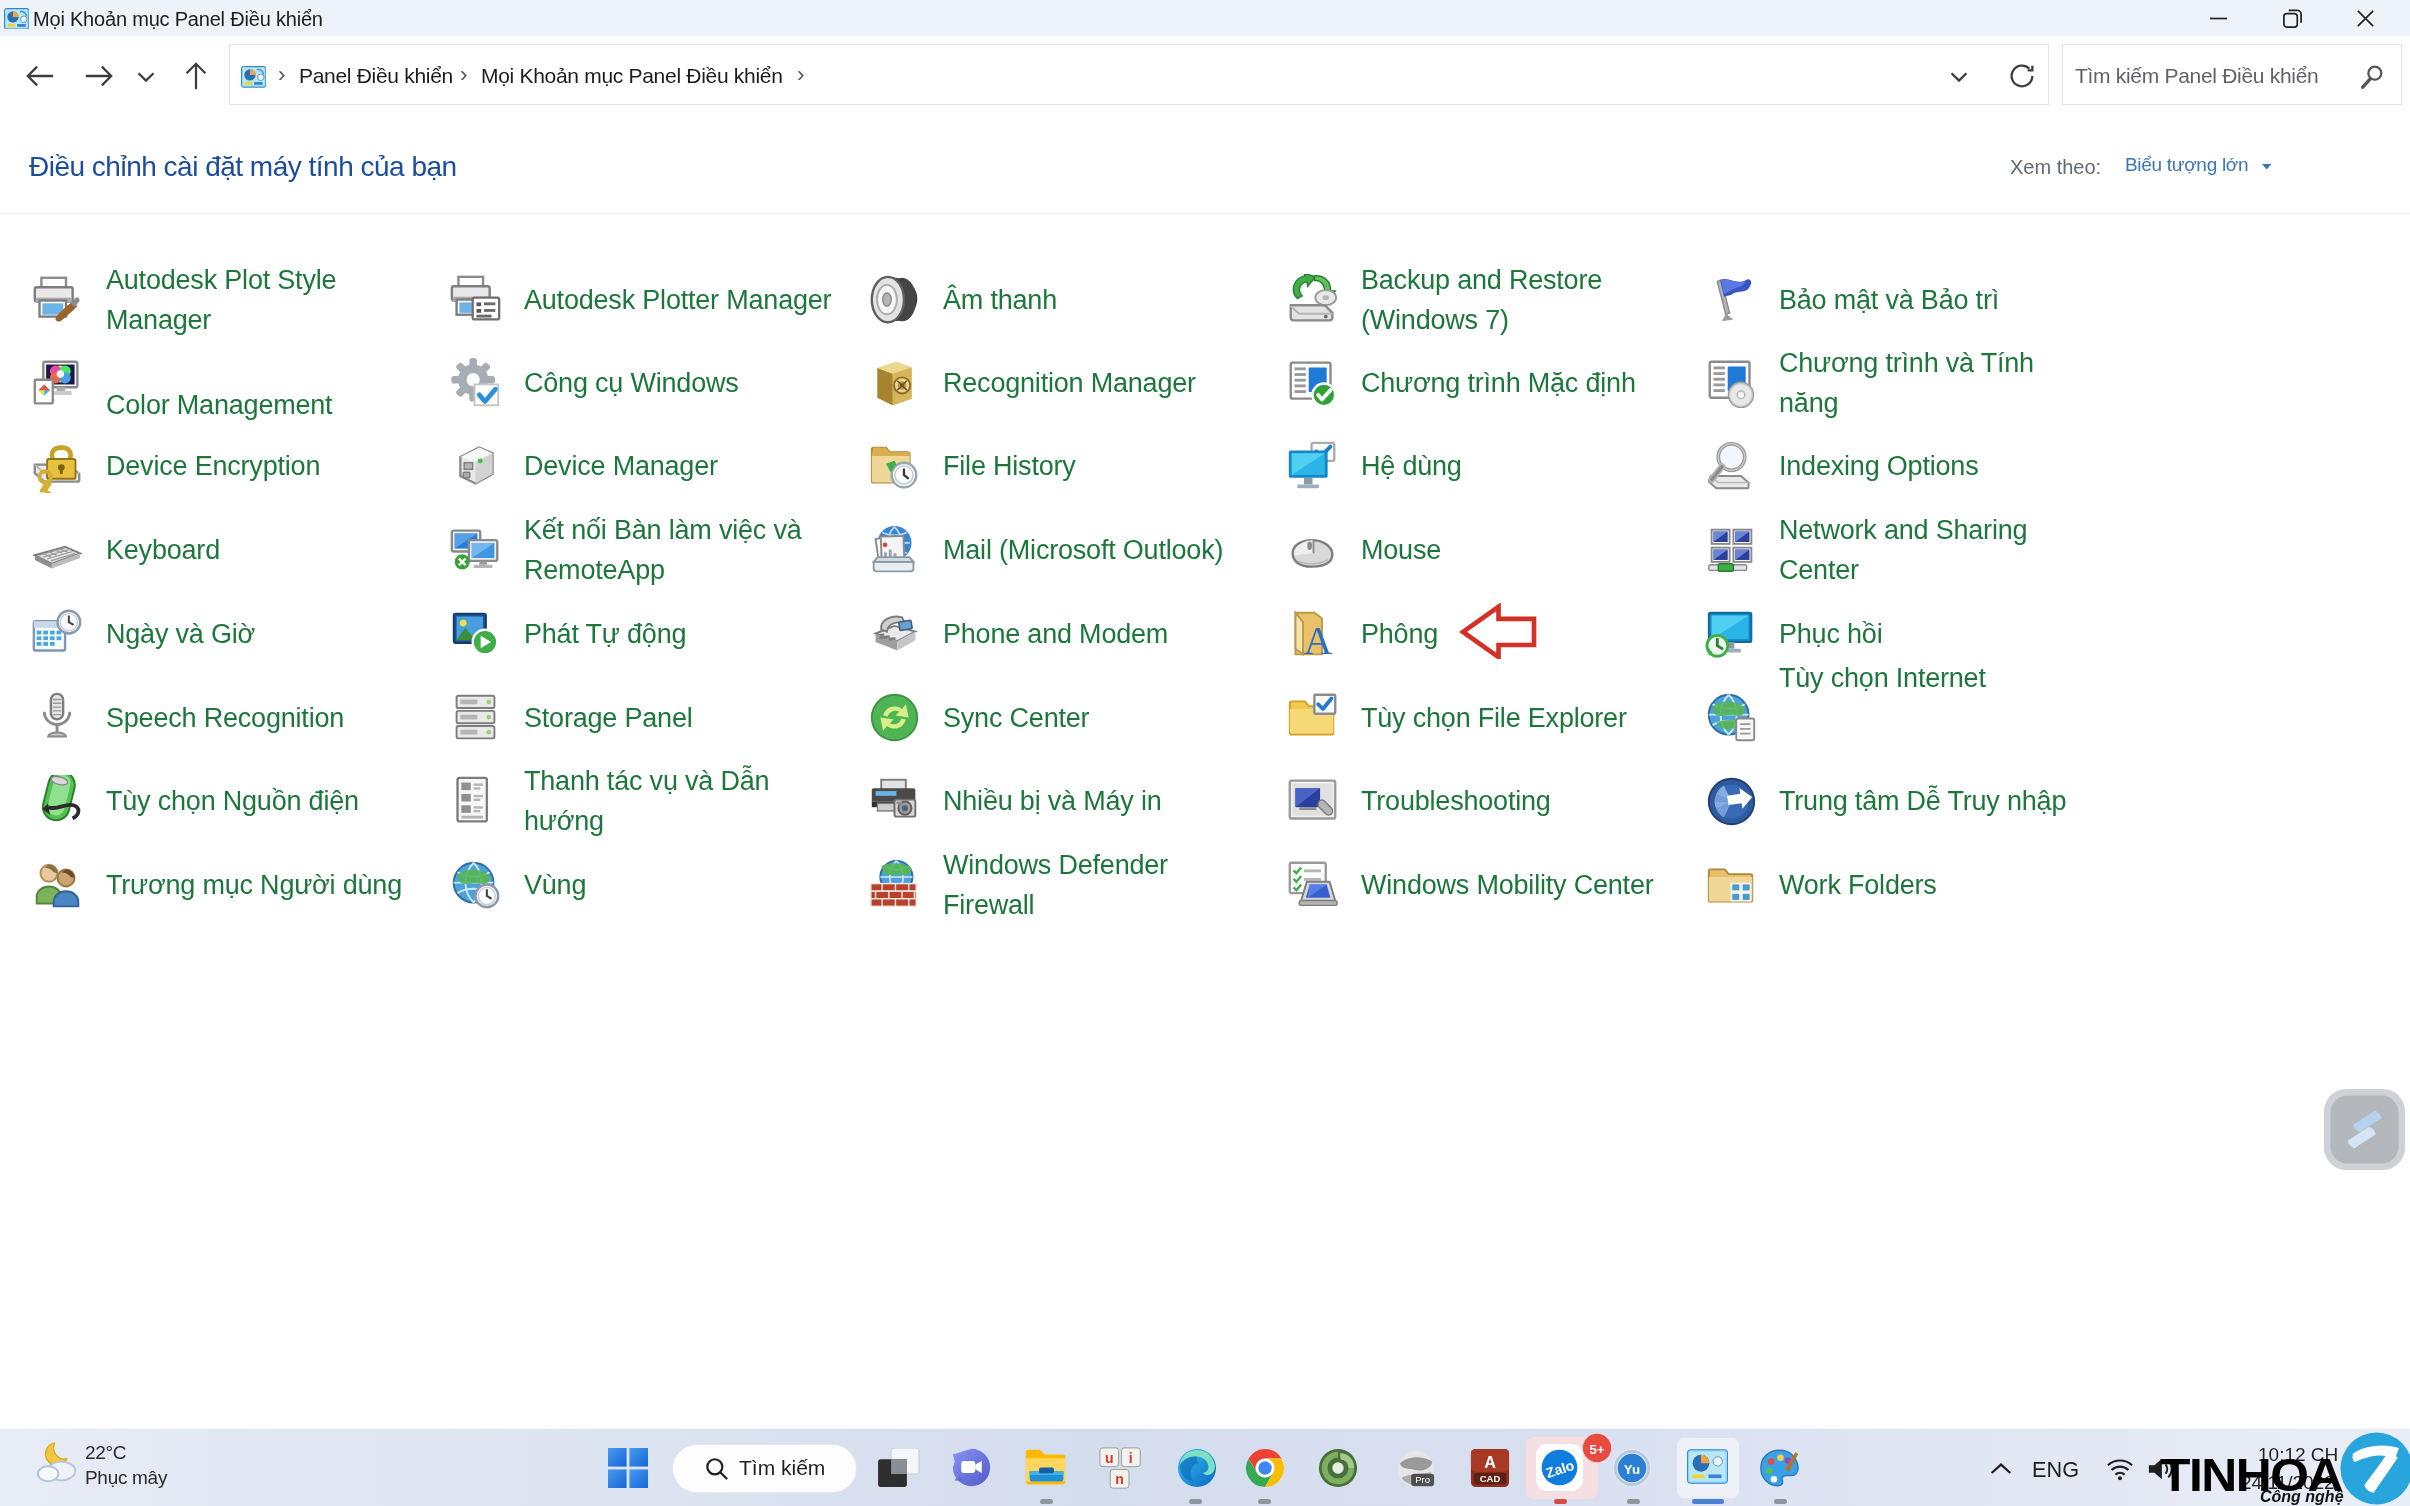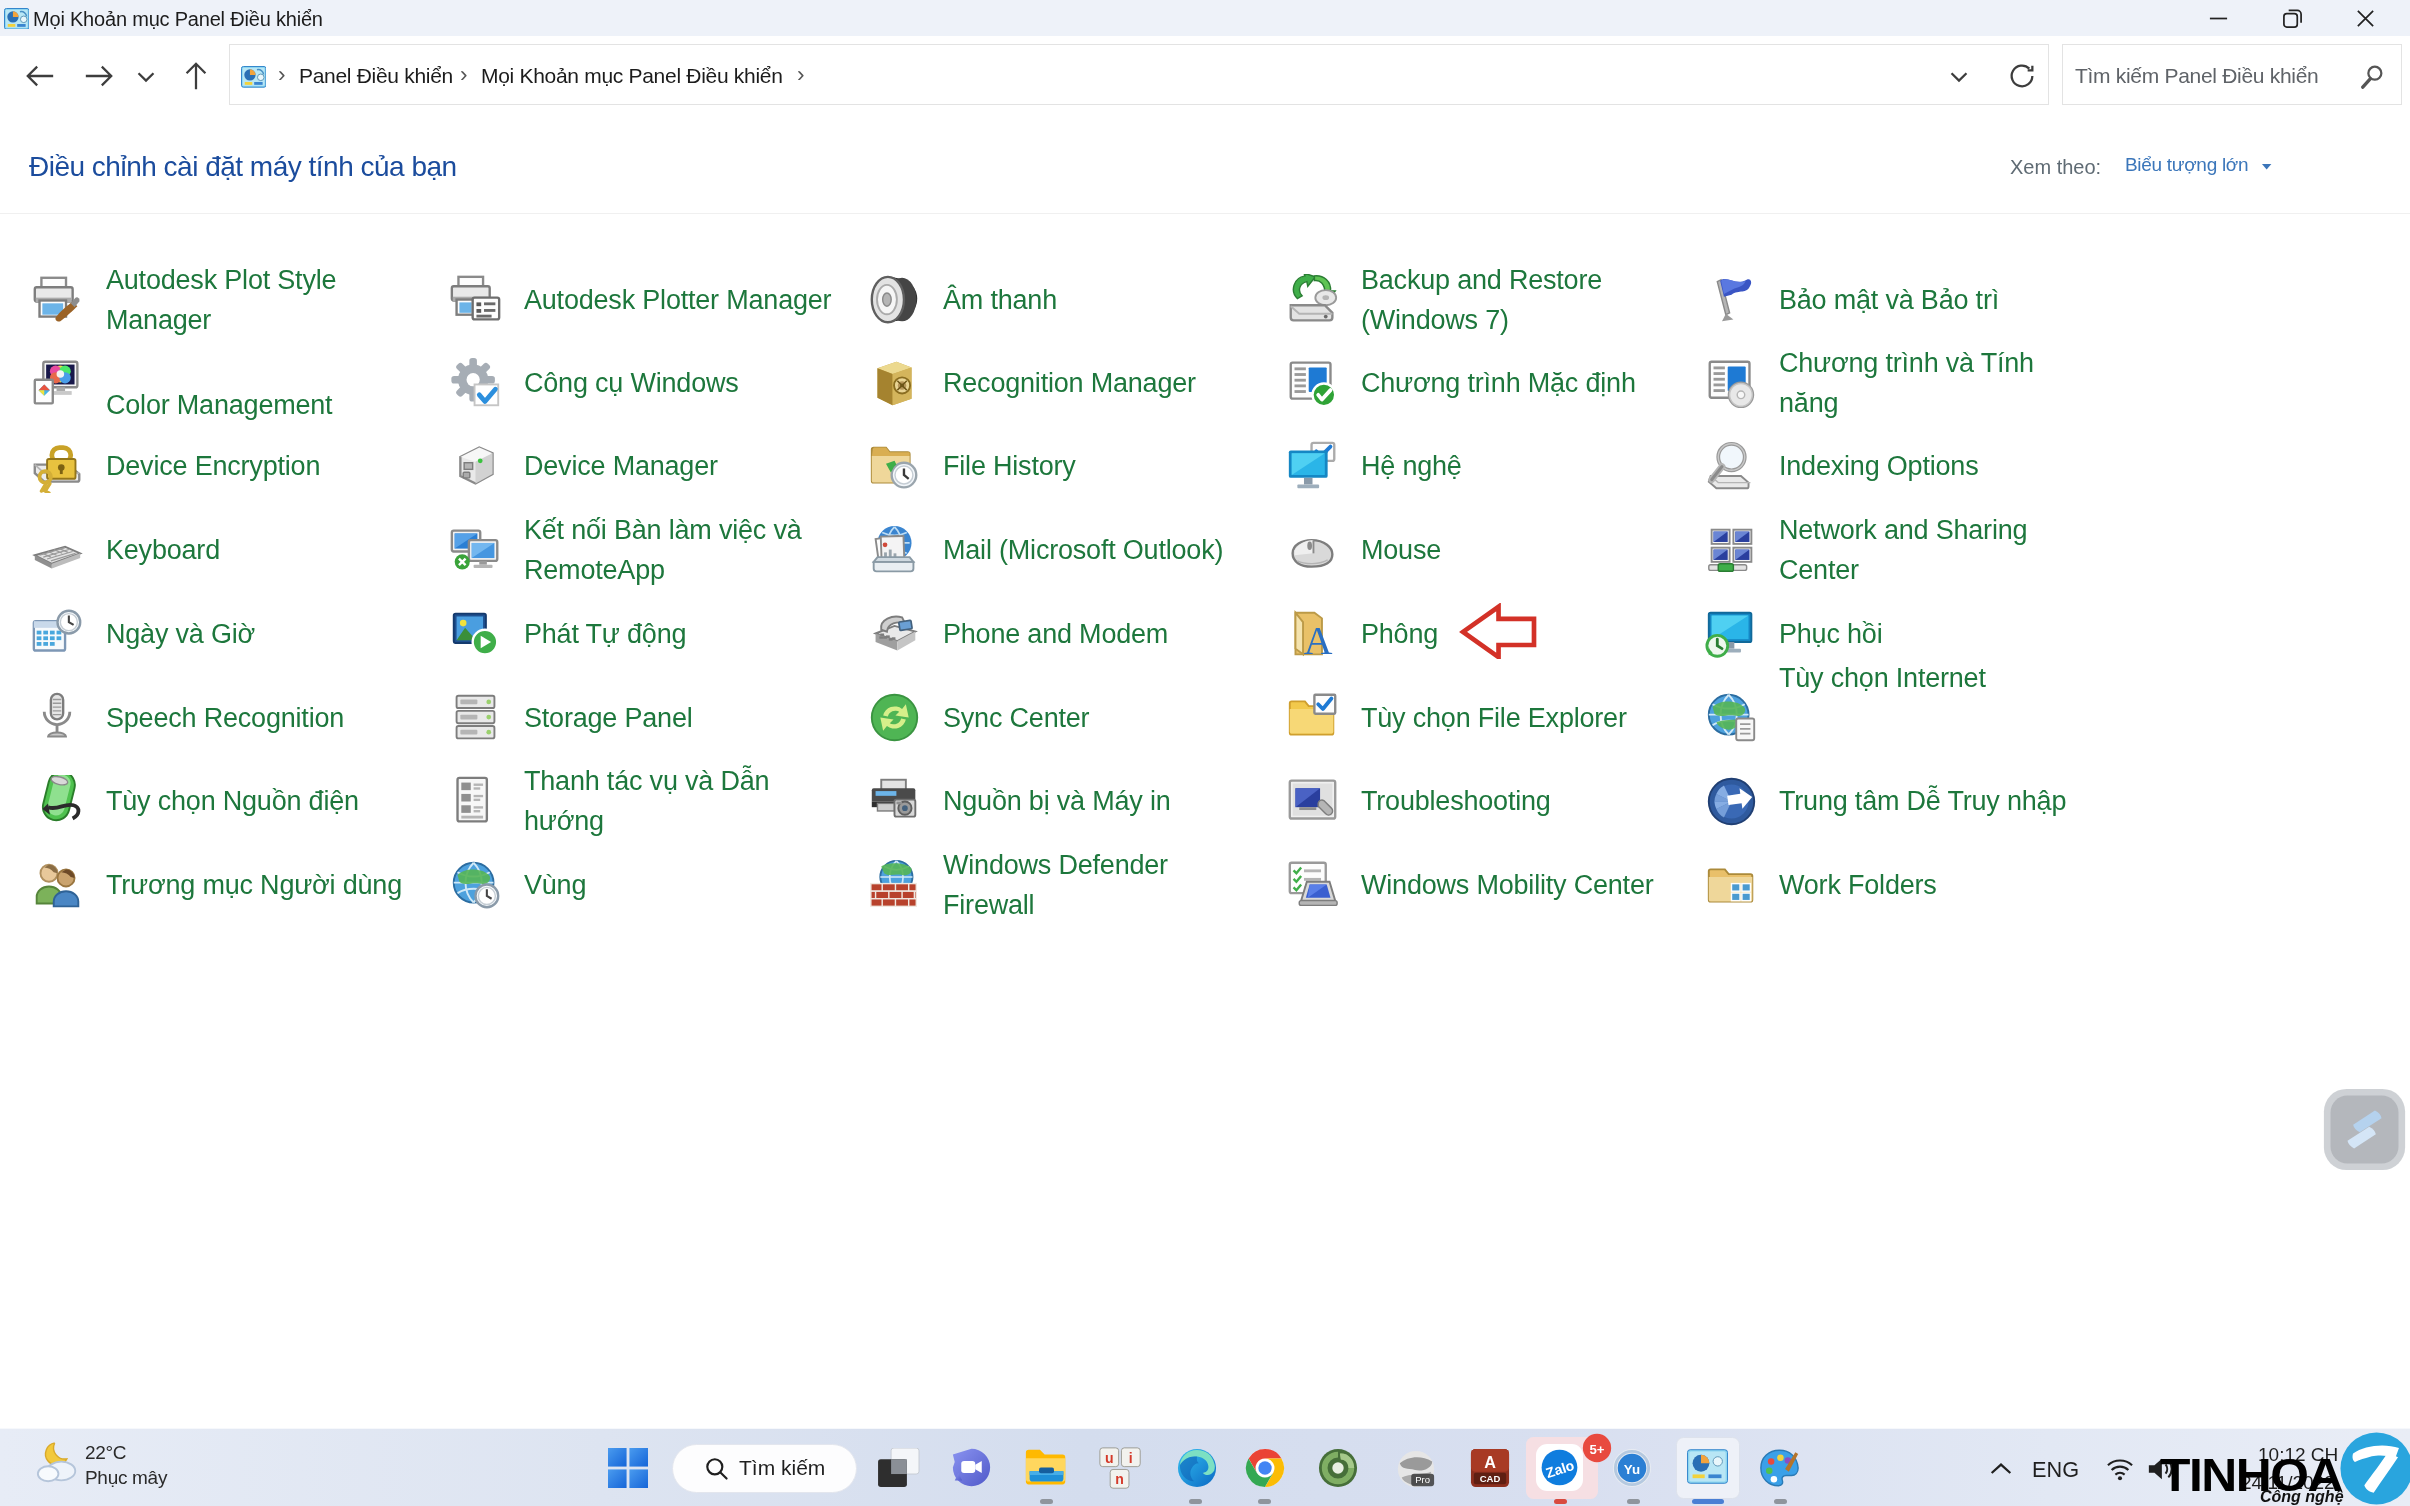--- a/index.html
+++ b/index.html
@@ -259,21 +259,21 @@
 <div class="lb" style="left:943px;top:466px">File History</div>
 <div class="it" style="left:1286px;top:440px"><svg width="53" height="53" viewBox="0 0 56 56">
 <rect x="27" y="3" width="24" height="19" rx="2" fill="#fdfdfd" stroke="#ababab" stroke-width="2.5"></rect>
 <path d="M32 12 l5 5 10 -10" fill="none" stroke="#1e7ad4" stroke-width="4" stroke-linecap="round" stroke-linejoin="round"></path>
 <rect x="3" y="11" width="41" height="29" rx="2" fill="#1587c4"></rect>
 <rect x="6" y="14" width="35" height="23" fill="#2ab5e8"></rect>
 <path d="M6 14 l35 0 -35 23 Z" fill="#4fd0f2"></path>
 <rect x="19" y="40" width="9" height="7" fill="#8a9aa9"></rect>
 <rect x="12" y="47" width="23" height="4" rx="1" fill="#9daebc"></rect>
 </svg></div>
-<div class="lb" style="left:1361px;top:466px">Hệ nghệ</div>
+<div class="lb" style="left:1361px;top:466px">Hệ dùng</div>
 <div class="it" style="left:1705px;top:440px"><svg width="53" height="53" viewBox="0 0 56 56">
 <path d="M6 38 h32 l8 7 v4 a2 2 0 0 1 -2 2 h-32 l-8 -7 Z" fill="#e9e9e9" stroke="#8a8a8a" stroke-width="2"></path>
 <path d="M6 38 l8 7 h34" fill="none" stroke="#b5b5b5" stroke-width="1.5"></path>
 <circle cx="28" cy="18" r="14" fill="#e8f2fa" fill-opacity="0.6" stroke="#9a9a9a" stroke-width="4"></circle>
 <circle cx="28" cy="18" r="14" fill="none" stroke="#c9c9c9" stroke-width="1.5"></circle>
 <path d="M18 28 L7 42" stroke="#b5b5b5" stroke-width="7" stroke-linecap="round"></path>
 <path d="M18 28 L7 42" stroke="#8a8a8a" stroke-width="3" stroke-linecap="round"></path>
 </svg></div>
 <div class="lb" style="left:1779px;top:466px">Indexing Options</div>
 <div class="it" style="left:31px;top:524px"><svg width="53" height="53" viewBox="0 0 56 56">
@@ -491,21 +491,21 @@
 <rect x="8" y="17" width="22" height="5" fill="#6cb4e8"></rect>
 <rect x="4" y="28 " width="46" height="6" fill="#2f2f2f"></rect>
 <rect x="10" y="30" width="18" height="8" fill="#cfcfcf" stroke="#7d7d7d" stroke-width="1.5"></rect>
 <g>
         <rect x="28" y="26" width="22" height="18" rx="2" fill="#d9d9d9" stroke="#6e6e6e" stroke-width="2"></rect>
 <circle cx="39" cy="35" r="7" fill="#9a9a9a" stroke="#5f5f5f" stroke-width="2"></circle>
 <circle cx="39" cy="35" r="3" fill="#44617d"></circle>
 <rect x="30" y="28" width="6" height="3" fill="#8f8f8f"></rect>
       </g>
 </svg></div>
-<div class="lb" style="left:943px;top:801px">Nguồn bị và Máy in</div>
+<div class="lb" style="left:943px;top:801px">Nhiều bị và Máy in</div>
 <div class="it" style="left:1286px;top:775px"><svg width="53" height="53" viewBox="0 0 56 56">
 <rect x="4" y="6" width="48" height="40" rx="2" fill="#f0f0f0" stroke="#9a9a9a" stroke-width="2.5"></rect>
 <rect x="7" y="9" width="42" height="34" fill="#e0e0e0"></rect>
 <rect x="10" y="14" width="26" height="20" fill="#2a3f9e"></rect>
 <path d="M10 14 h26 l-26 20 Z" fill="#4a62c4"></path>
 <rect x="14" y="34" width="18" height="3" fill="#8f8f8f"></rect>
 <path d="M34 30 a4 4 0 0 1 6 -3 l8 8 a4 4 0 0 1 -6 6 l-8 -8 Z" fill="#b5b5b5" stroke="#7d7d7d" stroke-width="1.5"></path>
 </svg></div>
 <div class="lb" style="left:1361px;top:801px">Troubleshooting</div>
 <div class="it" style="left:1705px;top:775px"><svg width="53" height="53" viewBox="0 0 56 56">

